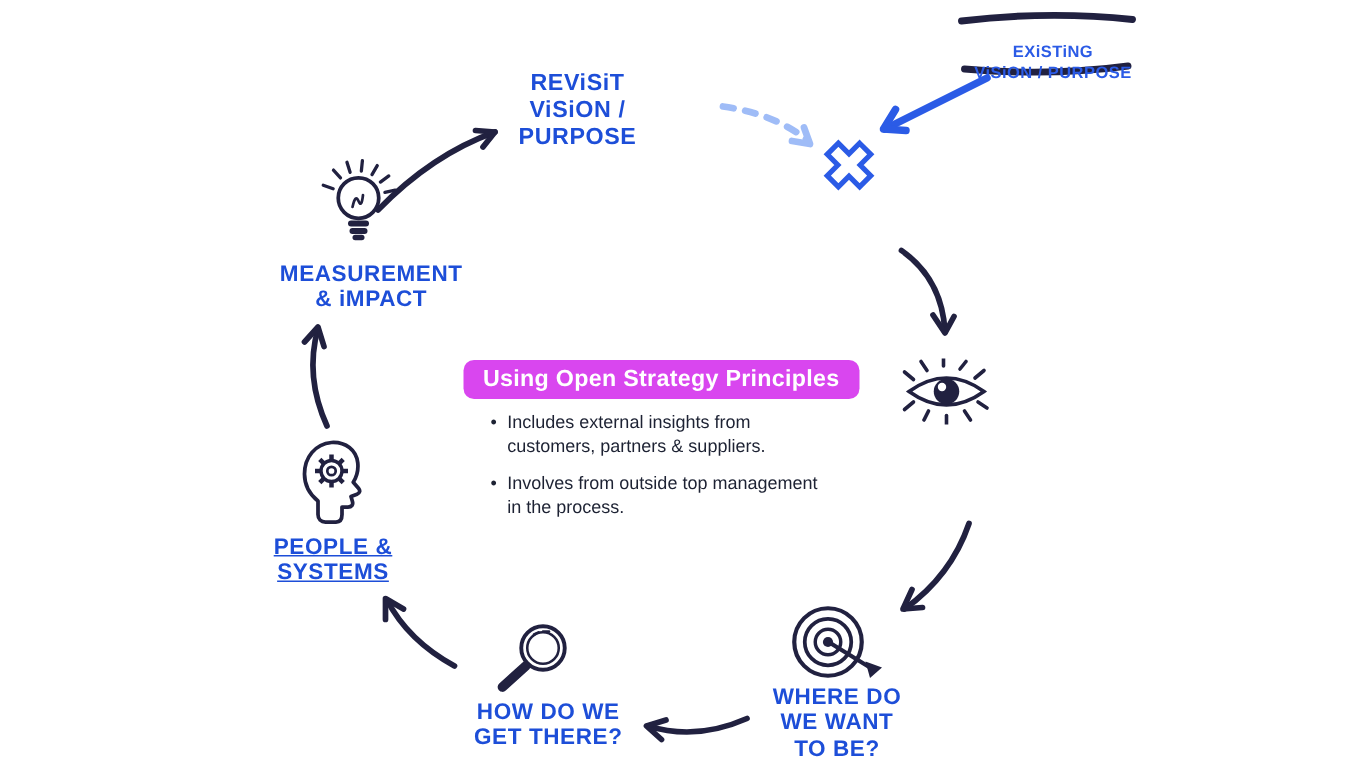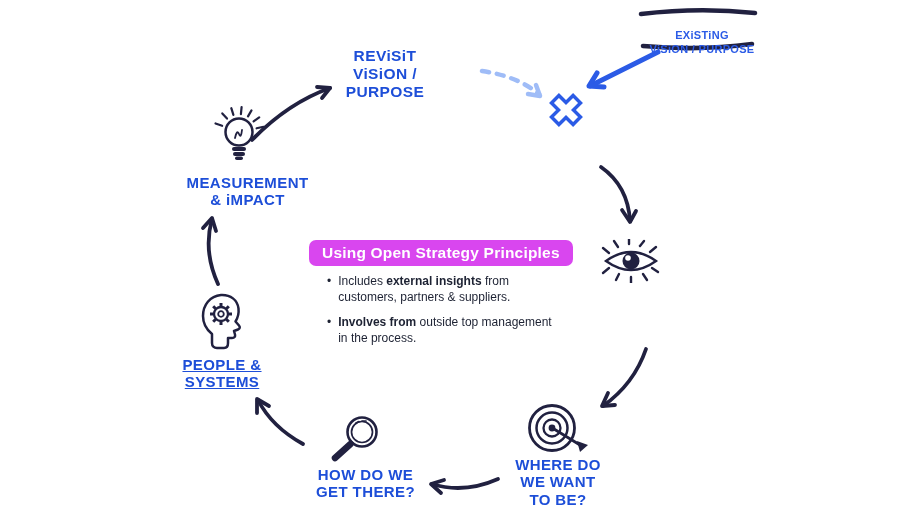--- a/index.html
+++ b/index.html
@@ -17,21 +17,21 @@
   .n-people{left:153px;top:356px;width:138px;text-decoration:underline;}
   .n-meas{left:165px;top:162px;width:165px;margin-top:12px;}
   .n-existing{left:645px;top:28px;width:114px;color:#2b5be6;font-size:11px;
               line-height:1.3;letter-spacing:.3px;}
   .badge{position:absolute;left:309px;top:240px;background:#d946ef;color:#ffffff;
          font-weight:700;font-size:15.5px;padding:4px 13px;border-radius:7px;
          letter-spacing:.2px;}
   .bullets{position:absolute;left:327px;top:274px;width:225px;color:#1d2233;
            font-size:12px;line-height:1.3;}
   .bullet{display:flex;gap:7px;margin-bottom:10px;}
-  .bullet b{font-weight:700;}
+  .bullet b{font-weight:400;}
   .dot{flex:0 0 auto;}
 </style>
 </head>
 <body>
 
 <div class="stage">
 
   <svg class="layer" width="900" height="520" viewBox="0 0 900 520">
     <g stroke="#212140" stroke-width="3.8" fill="none" stroke-linecap="round" stroke-linejoin="round">
       <g>

